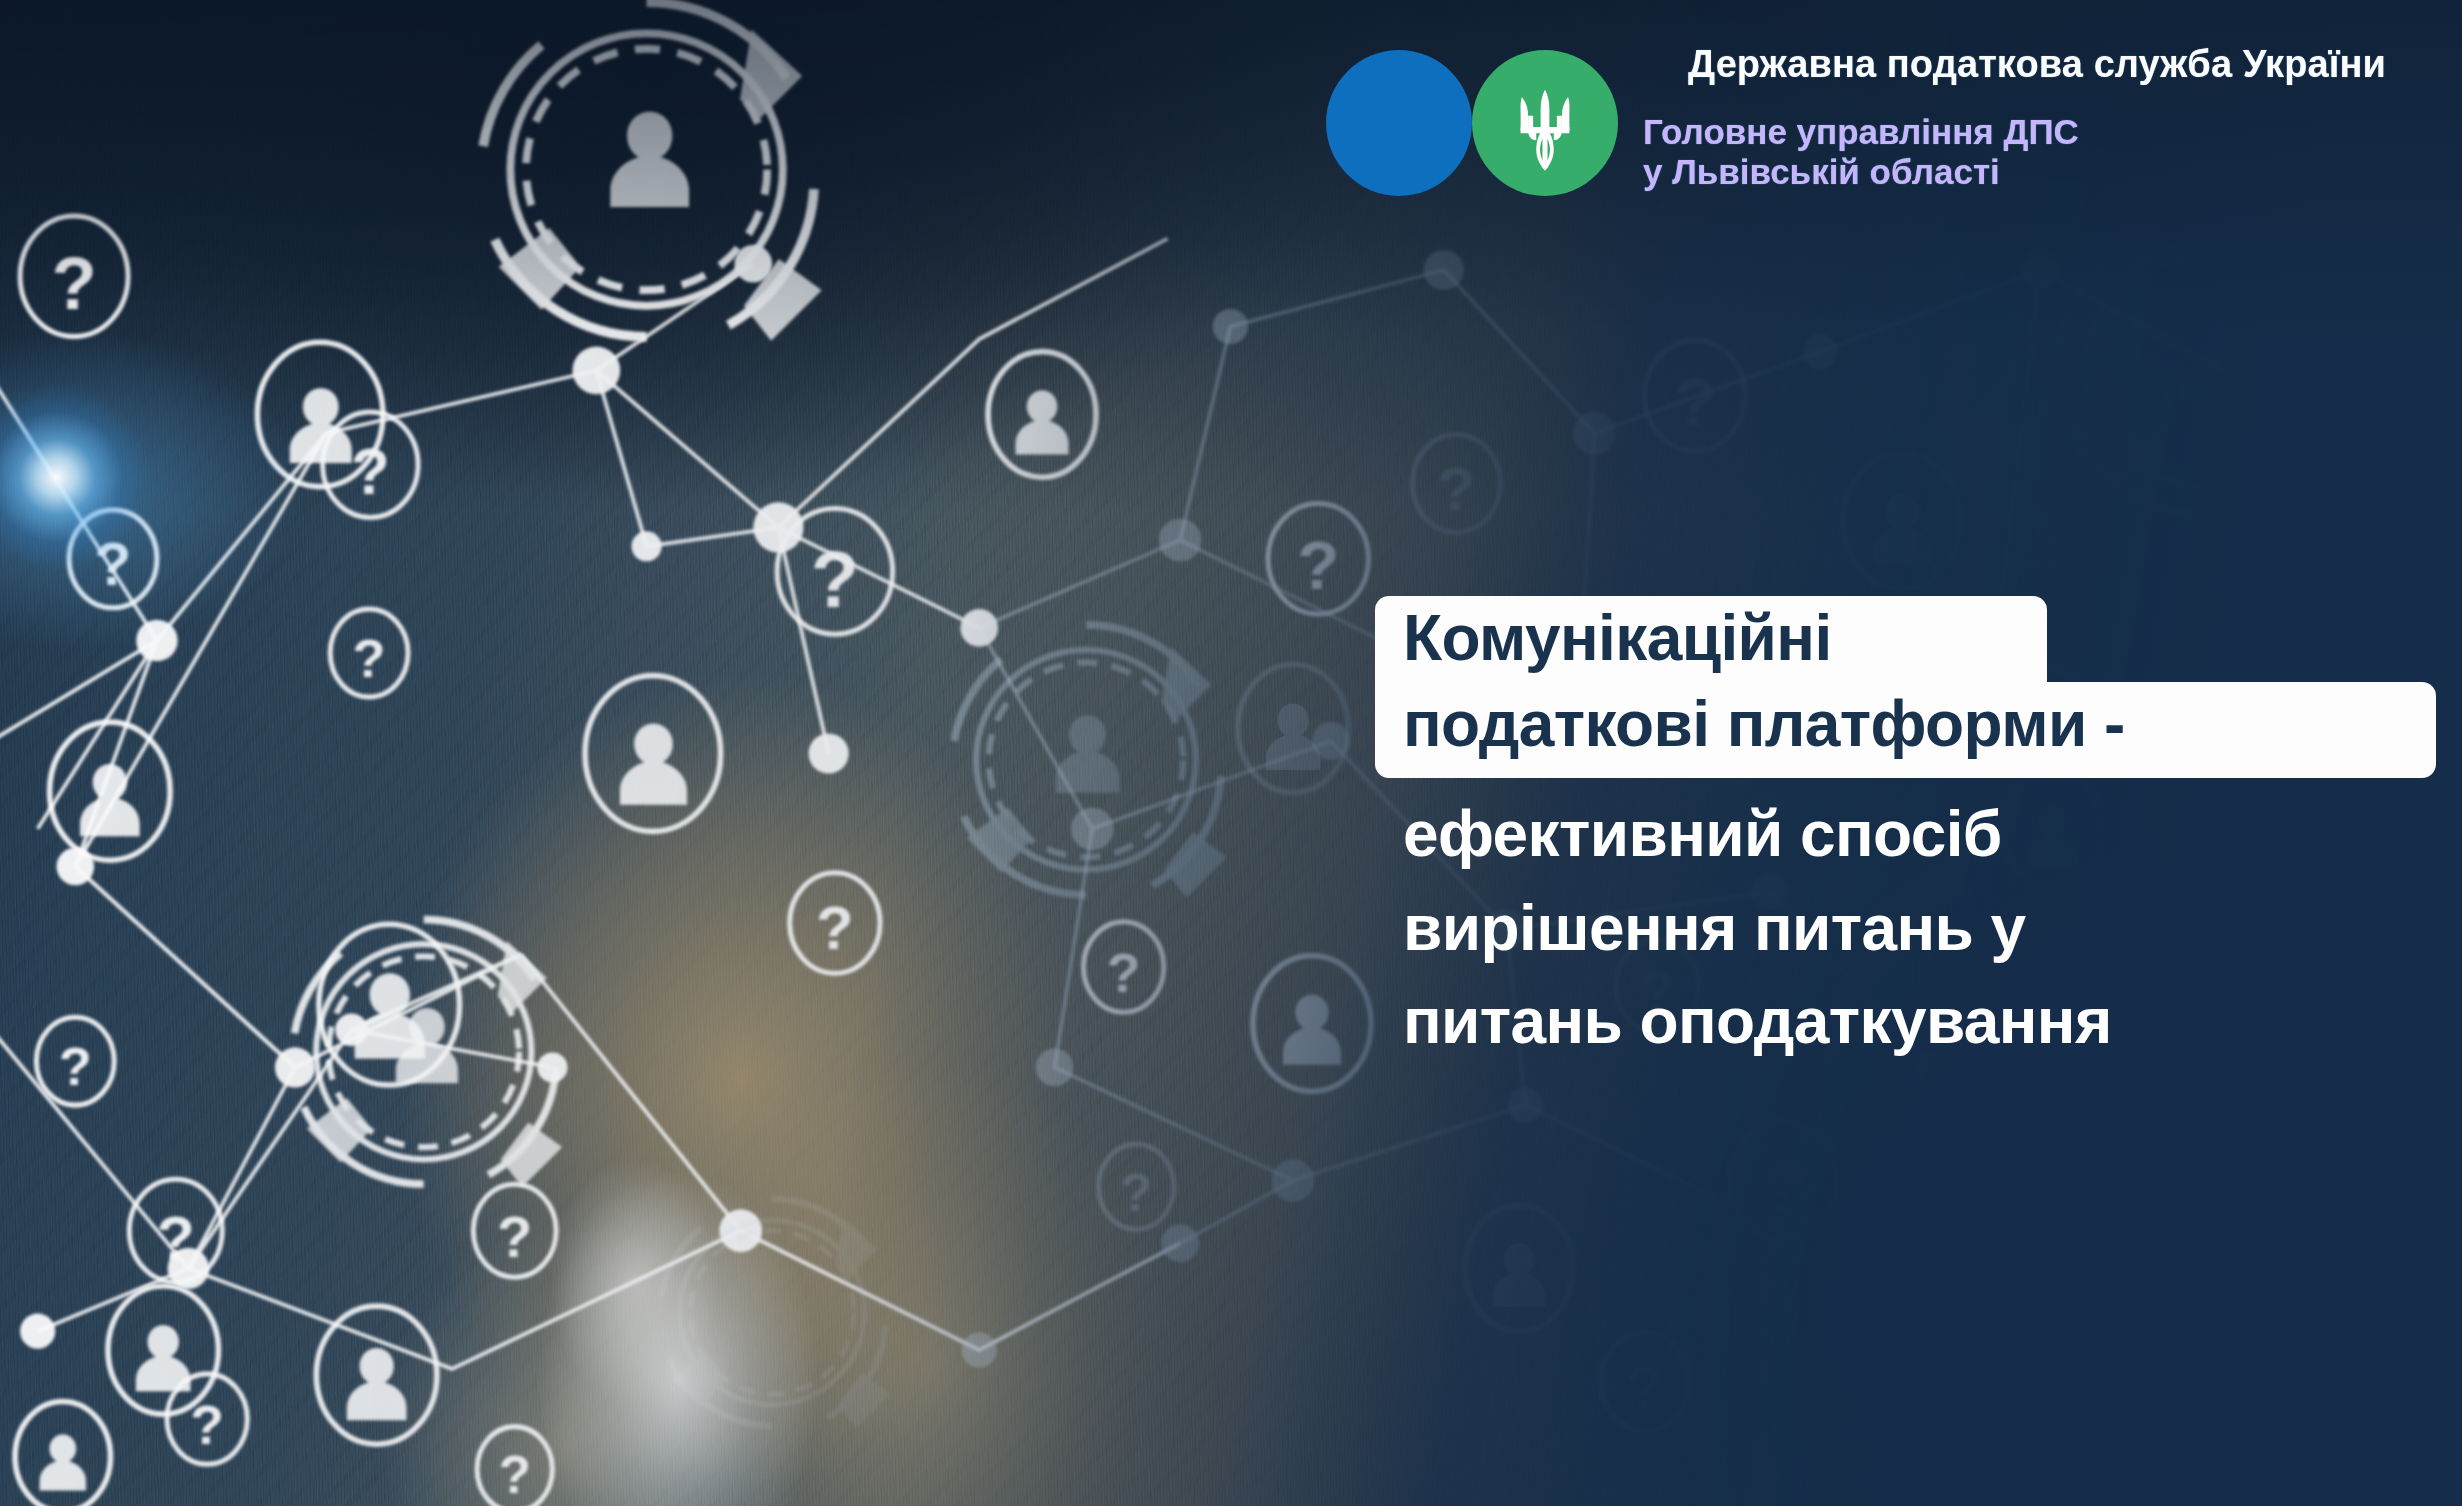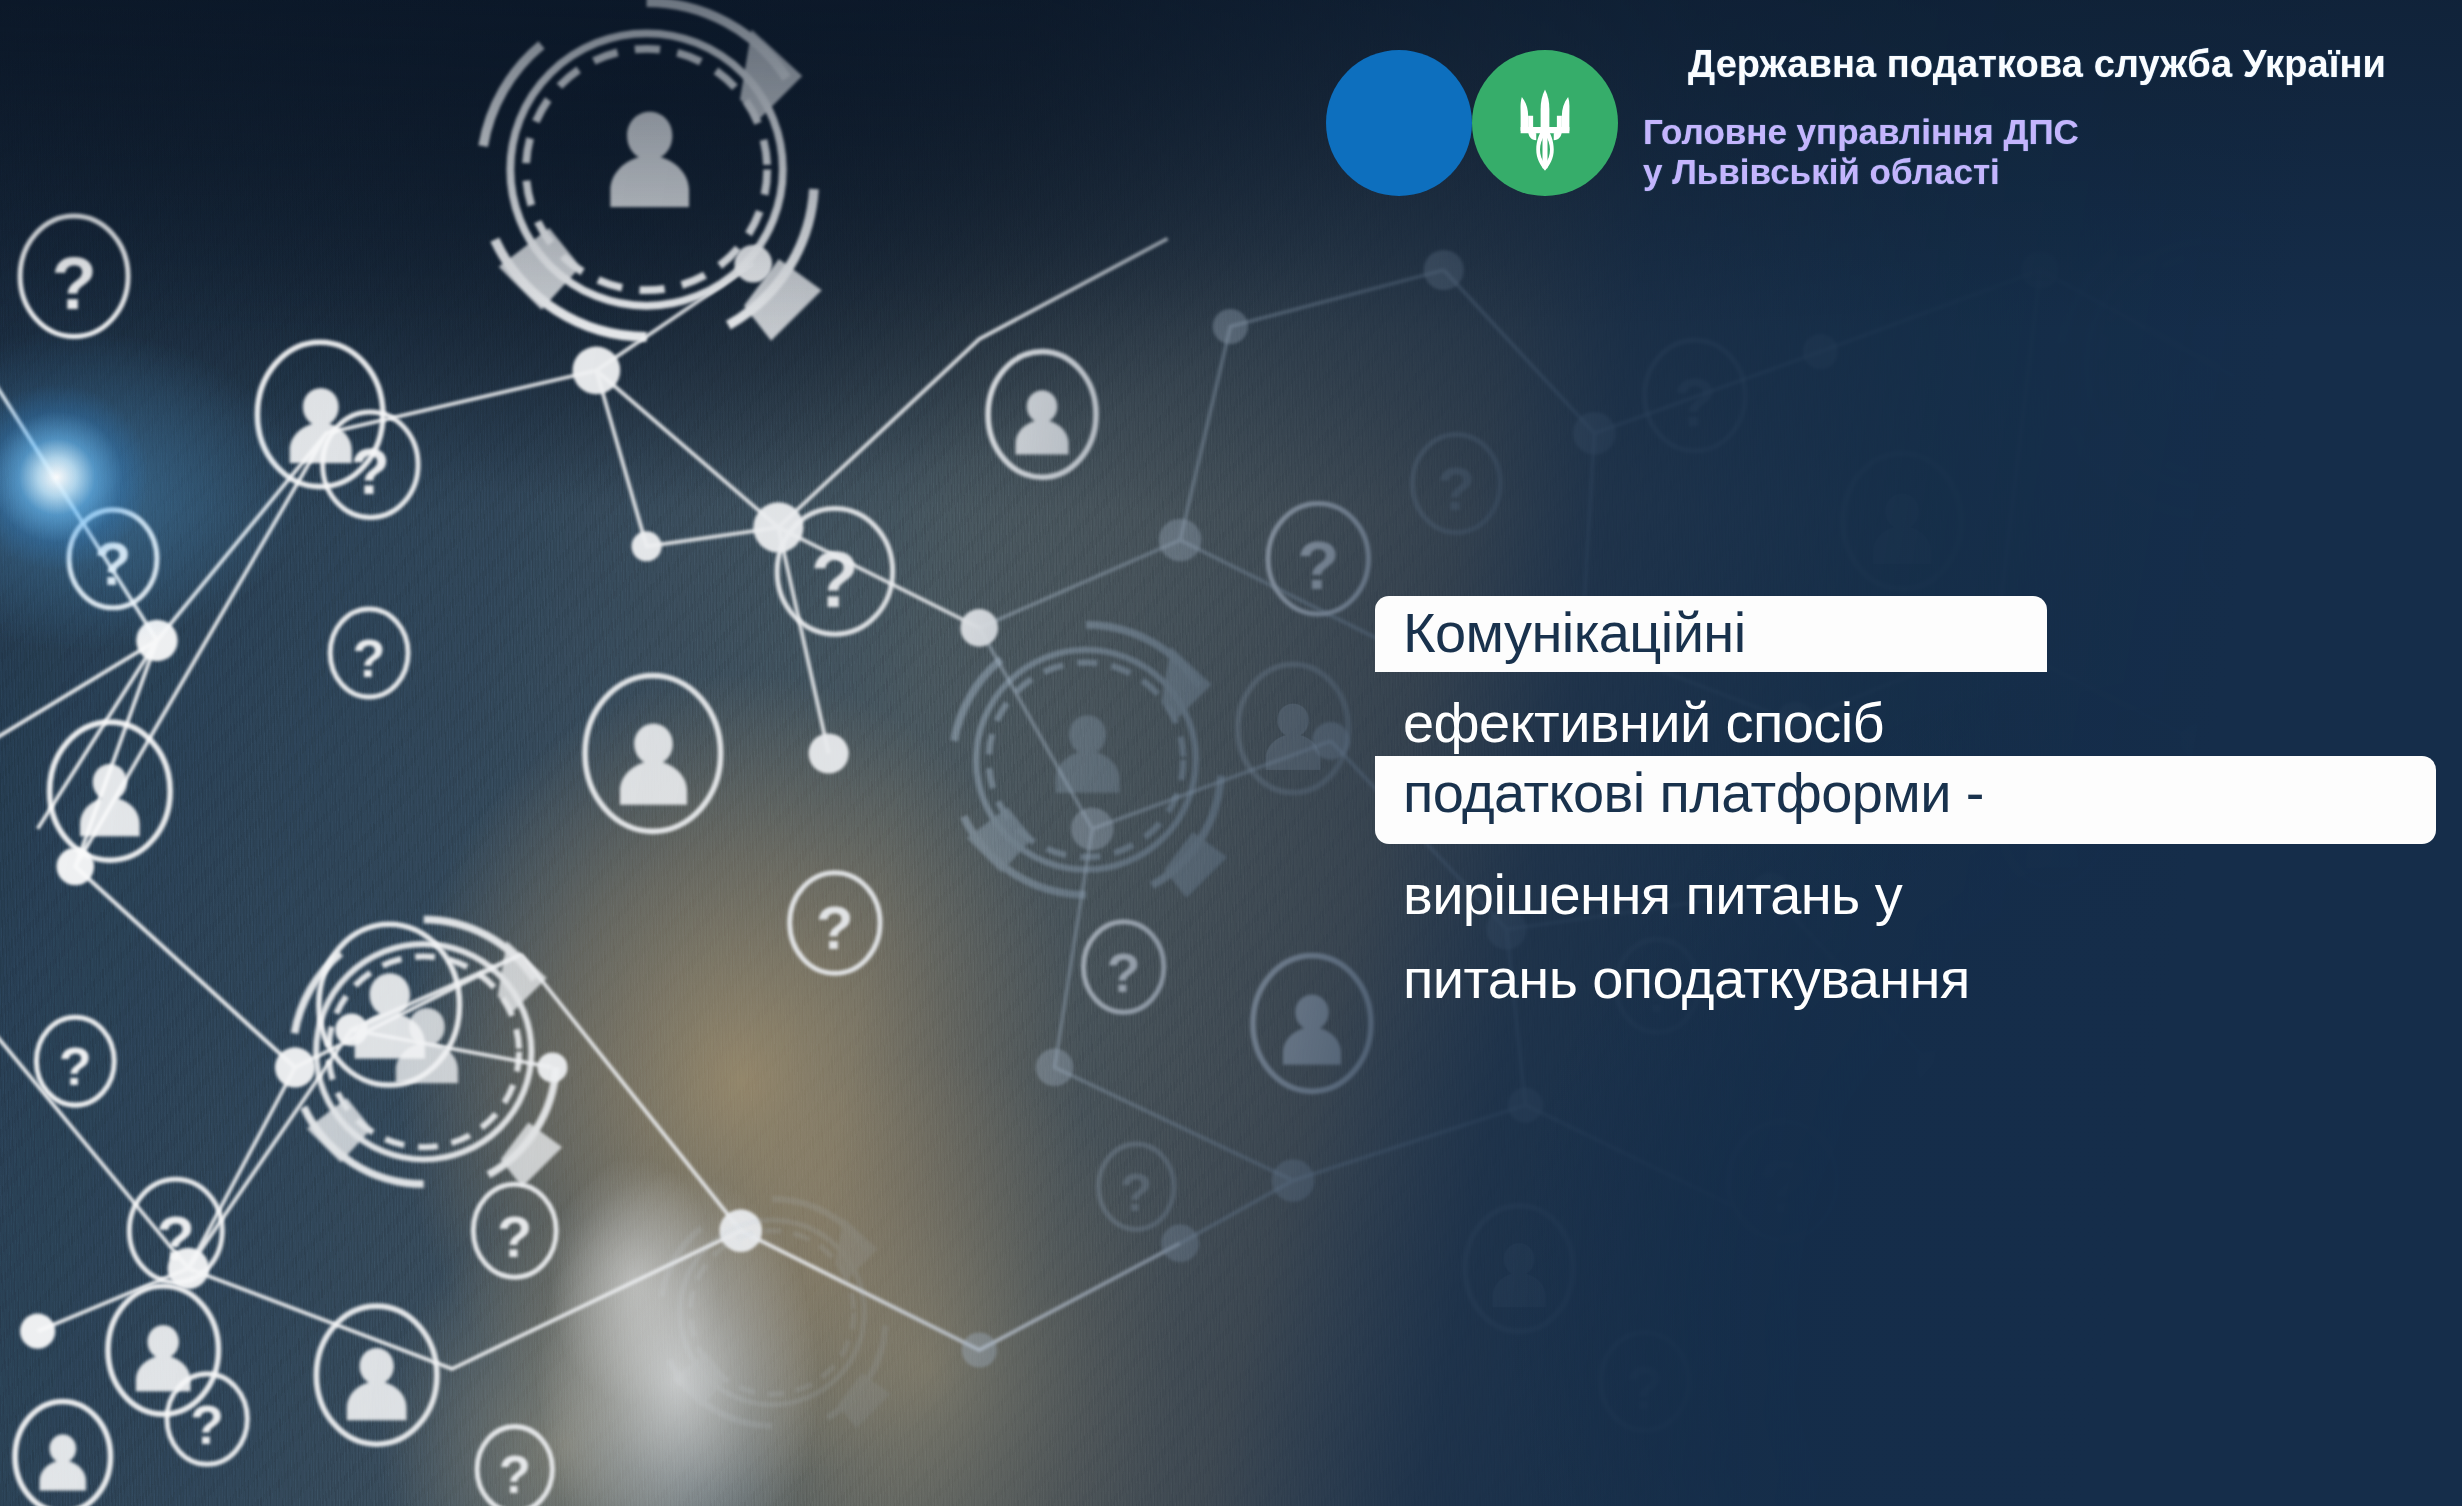--- a/index.html
+++ b/index.html
@@ -116,22 +116,22 @@
 
   
   .title{
     position:absolute;
     left:1375px;
     top:596px;
     width:1061px;
     z-index:40;
   }
   .t-row{
-    font-size:56px;
-    font-weight:normal;
+    font-size:64px;
+    font-weight:bold;
     line-height:1.16;
     letter-spacing:-0.6px;
     white-space:nowrap;
   }
   .t-boxed{
     display:block;
     background:#fdfdfd;
     color:#19324d;
     padding:5px 21.3px 6.3px 28px;
   }
@@ -430,24 +430,24 @@
       <div class="h-line2">Головне управління ДПС</div>
       <div class="h-line3">у Львівській області</div>
     </div>
   </div>
 
   <div class="title">
     <div class="t-row">
       <span class="t-boxed t-box-a">Комунікаційні</span>
     </div>
     <div class="t-row">
+      <span class="t-boxed t-box-b">податкові платформи -</span>
+    </div>
+    <div class="t-row">
       <span class="t-plain">ефективний спосіб</span>
-    </div>
-    <div class="t-row">
-      <span class="t-boxed t-box-b">податкові платформи -</span>
     </div>
     <div class="t-row">
       <span class="t-plain">вирішення питань у</span>
     </div>
     <div class="t-row">
       <span class="t-plain">питань оподаткування</span>
     </div>
   </div>
 
 </div>

